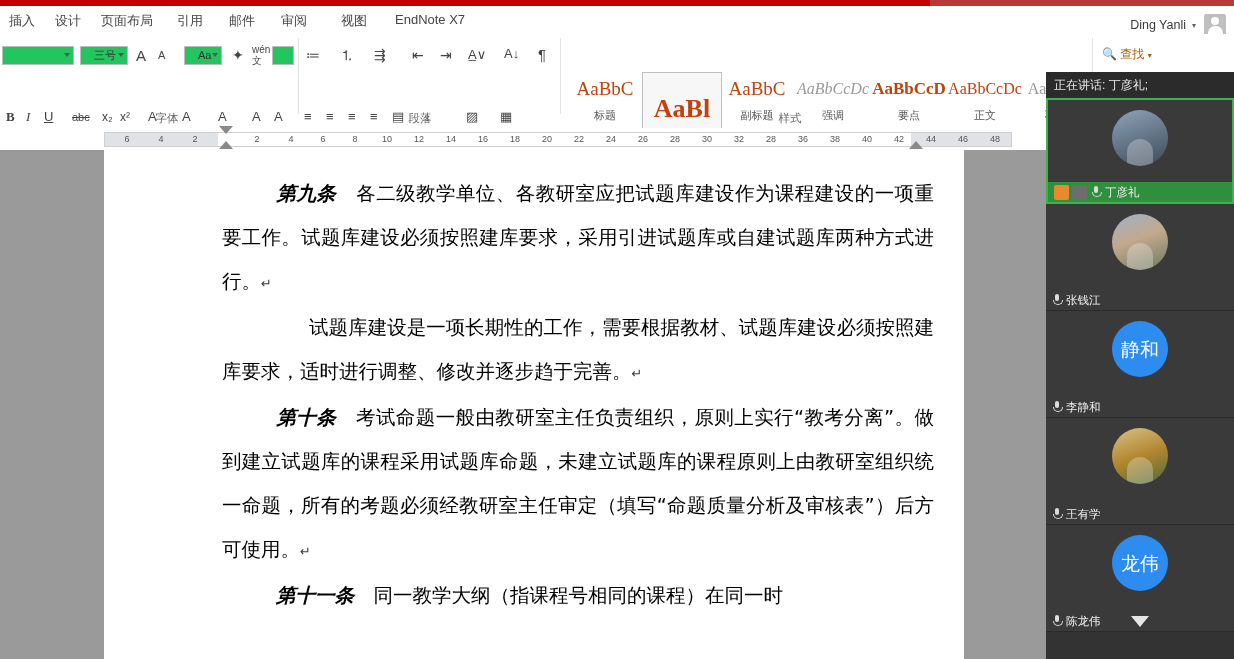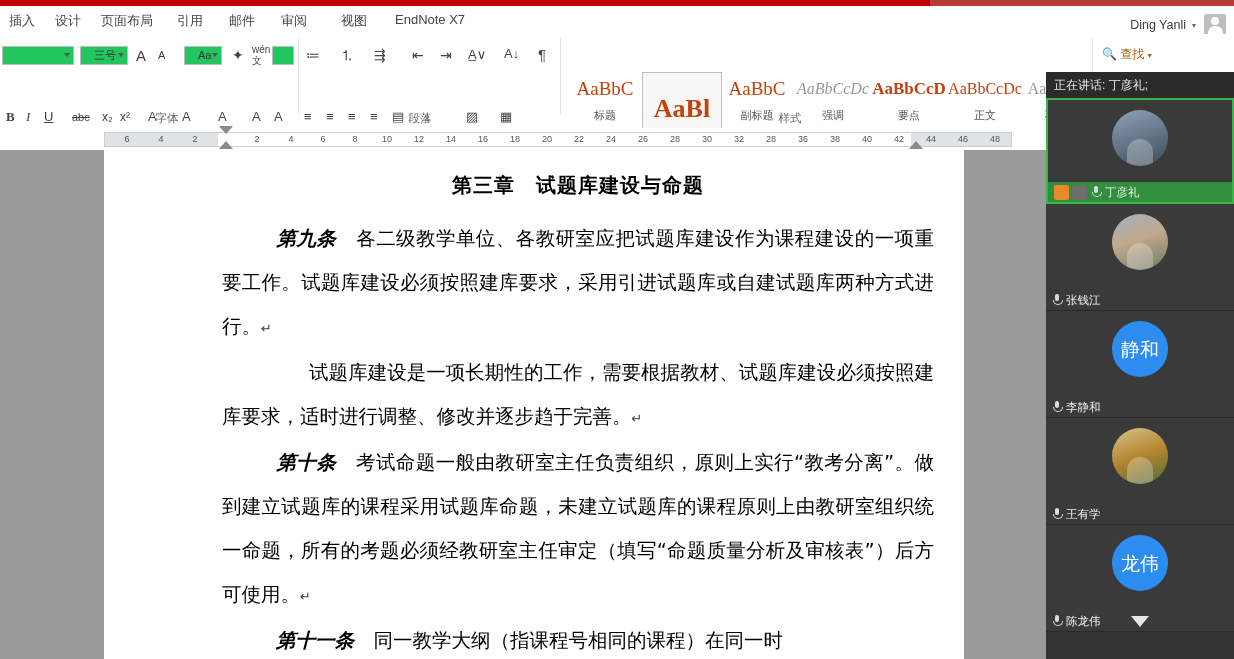--- a/index.html
+++ b/index.html
@@ -522,21 +522,20 @@
     </div>
   </div>
   <div class="indent-top"></div>
   <div class="indent-bot"></div>
   <div class="indent-sq"></div>
   <div class="indent-right"></div>
 
   <div class="doc-area">
     <div class="page">
       <div class="doc-body">
-        <div class="doc-title">第三章　试题库建设与命题</div>
 
         <p class="para">
           <span style="display:inline-block; width:54px;"></span><span class="head">第九条</span><span>　各二级教学单位、各教研室应把试题库建设作为课程建设的一项重要工作。试题库建设必须按照建库要求，采用引进试题库或自建试题库两种方式进行。</span><span class="pmark">↵</span>
         </p>
 
         <p class="para">
           <span style="display:inline-block; width:48px;"></span><span>　　试题库建设是一项长期性的工作，需要根据教材、试题库建设必须按照建库要求，适时进行调整、修改并逐步趋于完善。</span><span class="pmark">↵</span>
         </p>
 
         <p class="para">

